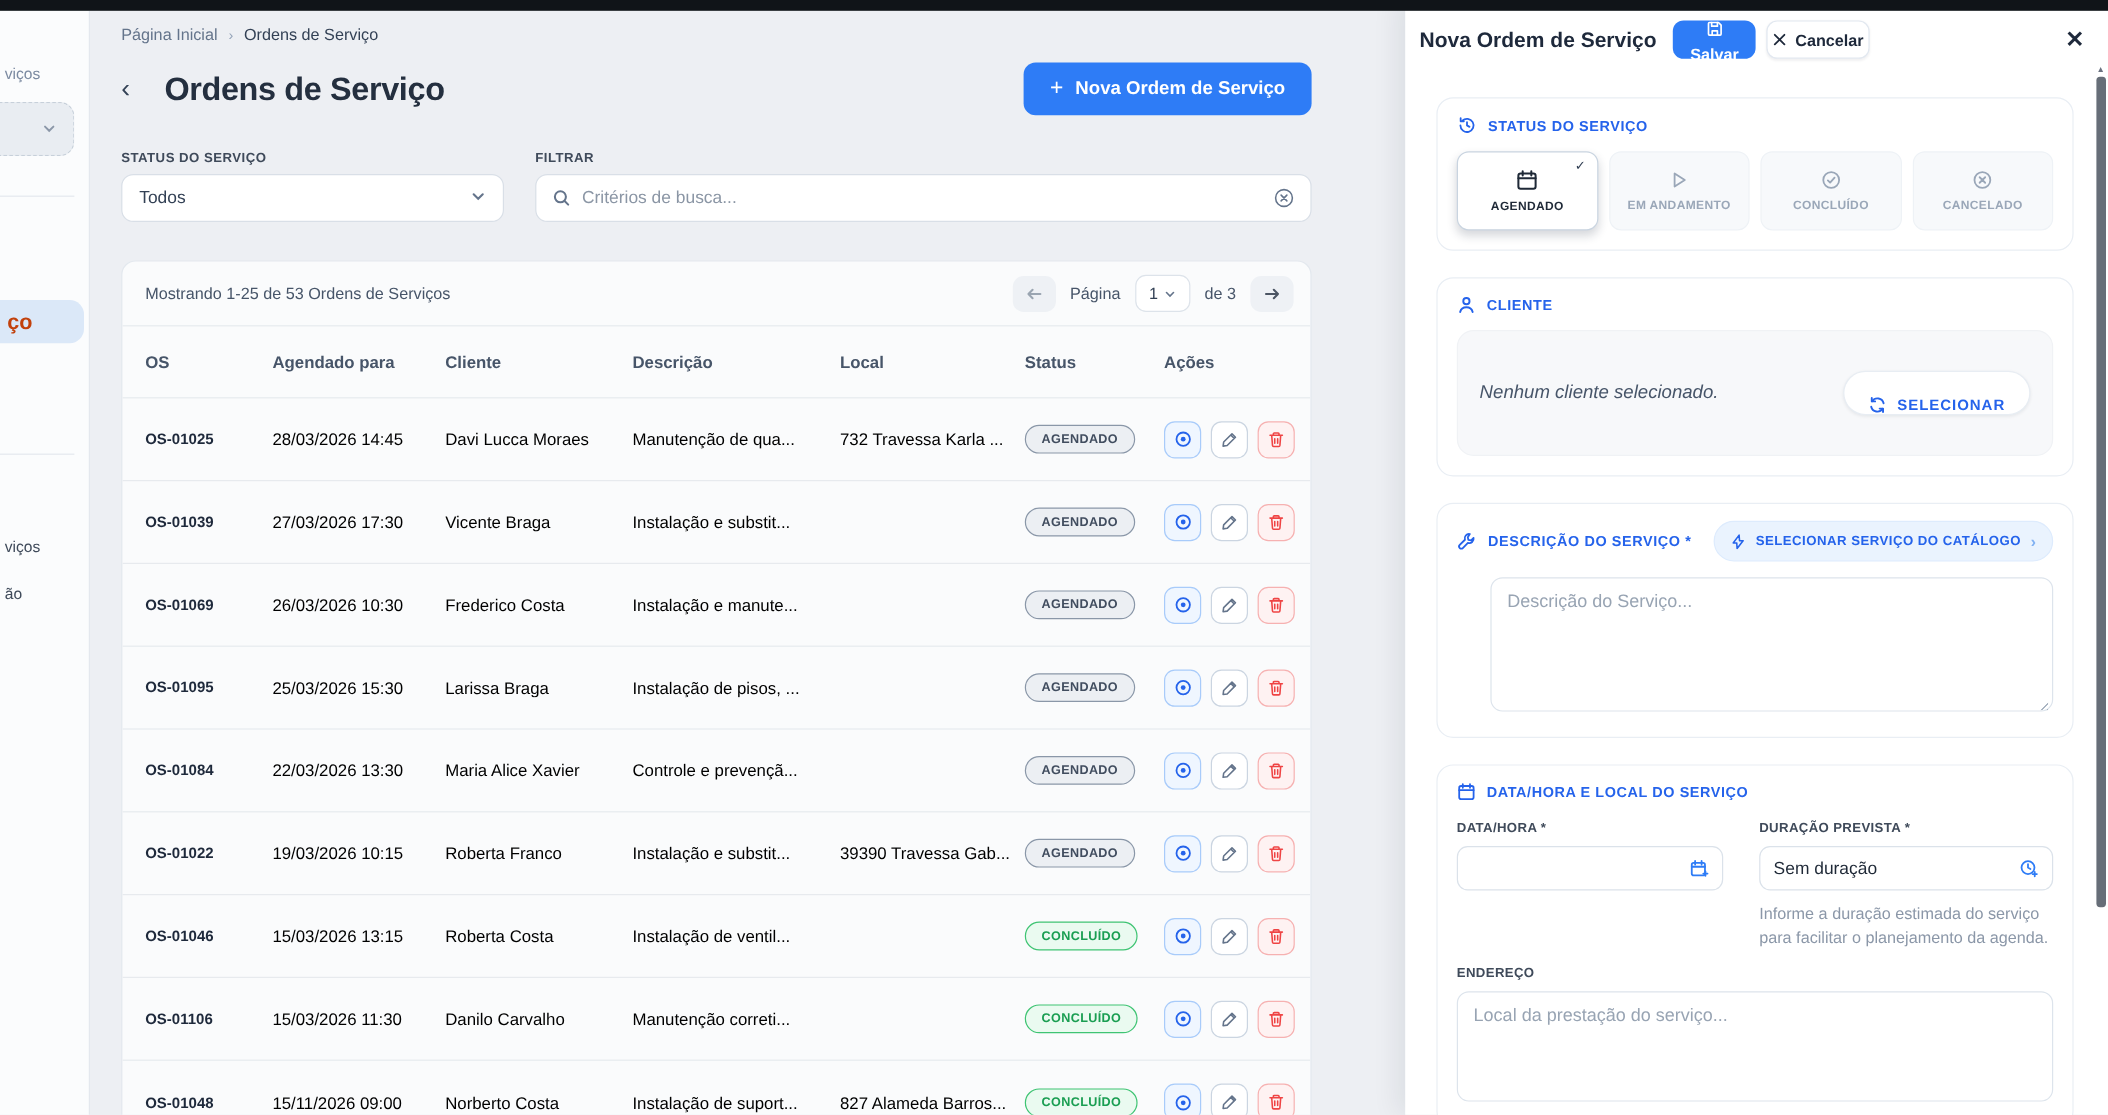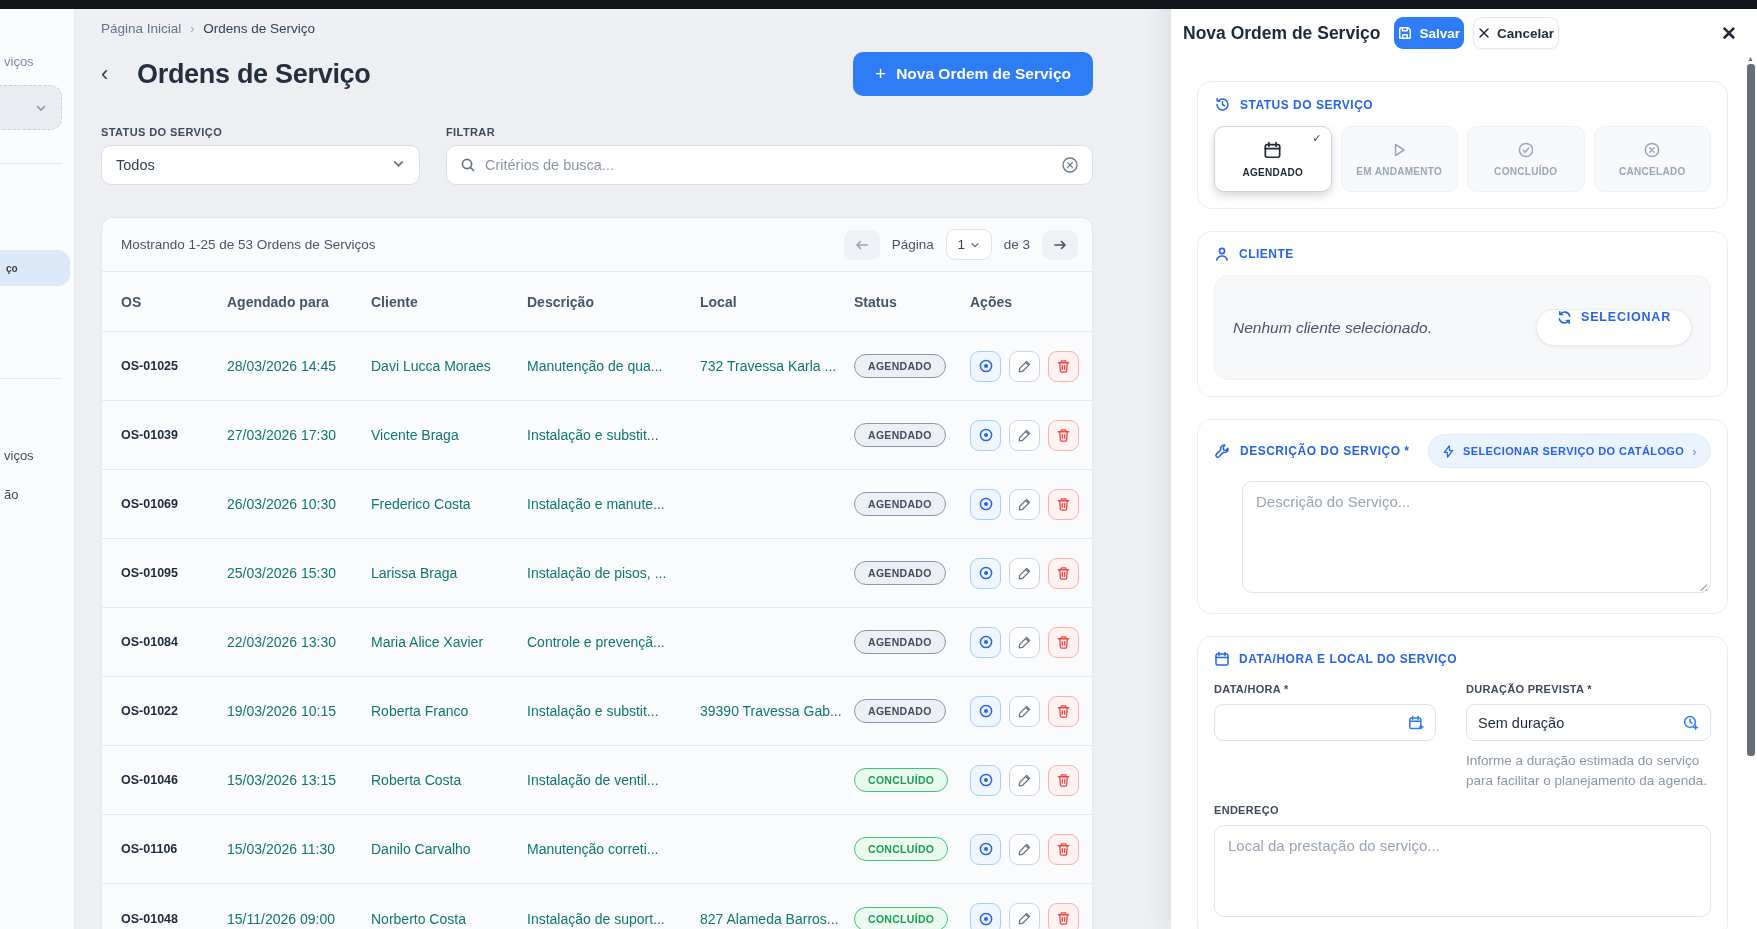--- a/index.html
+++ b/index.html
@@ -8,21 +8,21 @@
   .topbar { position:absolute; left:0; top:0; width:100%; height:9px; background:#101418; z-index:50; }
 
   
   .sidebar { position:absolute; left:0; top:9px; bottom:0; width:75px; background:#fbfcfd; border-right:1px solid #e4e8ee; z-index:2; }
   .sb-frag { position:absolute; font-size:13px; color:#7b8aa1; white-space:nowrap; }
   .sb-frag.dark { color:#3f4a5a; }
   .sb-dropdown { position:absolute; left:-18px; top:76px; width:80px; height:45px; background:#e9edf2; border:1px dashed #c7d0da; border-radius:12px; }
   .sb-dropdown .chev { position:absolute; right:14px; top:14px; color:#8b97a8; }
   .sb-divider { position:absolute; left:0; width:62px; height:1px; background:#e4e8ee; }
   .sb-active { position:absolute; left:-14px; top:241px; width:84px; height:36px; background:#dbe8f8; border-radius:12px; display:flex; align-items:center; }
-  .sb-active span { margin-left:20px; color:#404040; font-weight:700; font-size:10px; }
+  .sb-active span { margin-left:20px; color:#c2410c; font-weight:700; font-size:18px; }
 
   
   .main { position:absolute; left:75px; top:9px; bottom:0; width:1096px; background:#edeff3; padding:0 78px 0 26px; overflow:hidden; }
   .breadcrumb { margin-top:12px; font-size:13.5px; color:#64748b; display:flex; align-items:center; gap:9px; }
   .breadcrumb .sep { color:#94a3b8; font-size:12px; }
   .breadcrumb .current { color:#334155; }
 
   .title-row { margin-top:16px; height:44px; display:flex; align-items:center; }
   .back-btn { font-size:22px; color:#334155; cursor:pointer; width:26px; }
   .page-title { font-size:27px; font-weight:700; color:#242f3f; letter-spacing:-.3px; margin-left:10px; }
@@ -47,51 +47,51 @@
   .pg-btn { width:36px; height:30px; border-radius:9px; background:#eef1f5; border:none; display:flex; align-items:center; justify-content:center; cursor:pointer; }
   .pg-label, .pg-of { font-size:13.5px; color:#475569; }
   .pg-select { width:46px; height:31px; background:#fff; border:1px solid #dde3ea; border-radius:9px; display:flex; align-items:center; justify-content:center; gap:5px; font-size:13.5px; color:#334155; cursor:pointer; }
 
   .tgrid { display:grid; grid-template-columns:106px 144px 156px 173px 154px 116px 1fr; align-items:center; padding:0 14px 0 19px; }
   .thead { height:60px; border-bottom:1px solid #e7eaee; }
   .thead div { font-size:14px; font-weight:700; color:#475569; }
   .trow { height:69px; border-bottom:1px solid #e7eaee; }
   .trow:last-child { border-bottom:none; }
   .c-os { font-size:12.5px; font-weight:800; color:#1e293b; }
-  .c-txt { font-size:14px; color:#0f766e; padding-right:10px; white-space:nowrap; overflow:hidden; }
+  .c-txt { font-size:14px; color:#000000; padding-right:10px; white-space:nowrap; overflow:hidden; }
   .badge { display:inline-block; padding:5px 13px; border-radius:999px; font-size:10.5px; font-weight:800; letter-spacing:.3px; border:1px solid; }
   .actions { display:flex; gap:8px; }
   .act-btn { width:31px; height:31px; border-radius:9px; border:1px solid; display:flex; align-items:center; justify-content:center; cursor:pointer; background:#fff; }
   .act-view { border-color:#a8cbfa; background:#eff6ff; color:#2563eb; }
   .act-edit { border-color:#cbd5e1; background:#fff; color:#64748b; }
   .act-del  { border-color:#f6b1b1; background:#fef2f2; color:#ef4444; }
 
   
   .panel { position:absolute; right:0; top:0; bottom:0; width:586px; background:#fff; box-shadow:-8px 0 20px rgba(15,23,42,.07); z-index:10; }
   .panel-head { margin-top:9px; height:48px; display:flex; align-items:center; padding:0 20px 0 12px; }
   .panel-title { font-size:17.5px; font-weight:800; color:#1e293b; }
-  .save-btn { margin-left:14px; height:32px; padding:0 4px; background:#2e7cf6; border:none; border-radius:9px; color:#fff; font-size:13.5px; font-weight:700; font-family:inherit; display:flex; align-items:center; gap:7px; cursor:pointer; }
+  .save-btn { margin-left:14px; height:32px; padding:0 14px; background:#2e7cf6; border:none; border-radius:9px; color:#fff; font-size:13.5px; font-weight:700; font-family:inherit; display:flex; align-items:center; gap:7px; cursor:pointer;flex-direction:column; }
   .cancel-btn { margin-left:9px; height:32px; padding:0 4px; background:#fff; border:1px solid #e2e8f0; border-radius:9px; color:#1e293b; font-size:13.5px; font-weight:700; font-family:inherit; display:flex; align-items:center; gap:7px; cursor:pointer; box-shadow:0 1px 2px rgba(15,23,42,.06); }
   .panel-close { margin-left:auto; font-size:19px; color:#1e293b; cursor:pointer; font-weight:600; }
 
   .panel-body { padding:24px 29px 0 26px; }
   .sect { background:#fff; border:1px solid #e9eef4; border-radius:14px; padding:14px 16px 16px; margin-bottom:22px; }
   .sect-title { display:flex; align-items:center; gap:9px; color:#2563eb; font-size:12px; font-weight:800; letter-spacing:.5px; }
   .sect-title svg { flex:none; }
 
   .tiles { margin-top:13px; display:grid; grid-template-columns:repeat(4,1fr); gap:9px; }
   .tile { position:relative; height:66px; border-radius:10px; background:#f7f9fb; border:1px solid #eef2f6; display:flex; flex-direction:column; align-items:center; justify-content:center; gap:7px; cursor:pointer; color:#9aa7b8; }
   .tile .t-label { font-size:10px; font-weight:700; letter-spacing:.3px; color:#9aa7b8; }
   .tile.selected { background:#fff; border:1px solid #c9d4e0; box-shadow:0 4px 8px rgba(30,41,59,.18); color:#1f2937; }
   .tile.selected .t-label { color:#1f2937; }
   .tile .check { position:absolute; top:5px; right:9px; font-size:11px; color:#334155; }
 
   .client-box { margin-top:13px; height:105px; background:#f7f8fa; border:1px solid #f0f2f5; border-radius:14px; display:flex; align-items:center; padding:0 18px; }
   .client-empty { font-style:italic; font-size:15.5px; color:#475569; }
-  .client-select-btn { margin-left:auto; height:37px; padding:0 20px; background:#fff; border:1px solid #e8edf3; border-radius:999px; box-shadow:0 1px 3px rgba(15,23,42,.08); display:flex; align-items:flex-start; gap:9px; color:#2563eb; font-size:12.5px; font-weight:800; letter-spacing:.8px; cursor:pointer; font-family:inherit; }
+  .client-select-btn { margin-left:auto; height:37px; padding:0 20px; background:#fff; border:1px solid #e8edf3; border-radius:999px; box-shadow:0 1px 3px rgba(15,23,42,.08); display:flex; align-items:flex-end; gap:9px; color:#2563eb; font-size:12.5px; font-weight:800; letter-spacing:.8px; cursor:pointer; font-family:inherit; }
 
   .desc-head { display:flex; align-items:center; }
   .catalog-btn { margin-left:auto; height:34px; padding:0 13px; background:#eaf3fe; border:1px solid #ddebfd; border-radius:999px; display:flex; align-items:center; gap:8px; color:#2563eb; font-size:11px; font-weight:800; letter-spacing:.4px; cursor:pointer; font-family:inherit; }
   .catalog-btn .chev { color:#7fb0f2; font-size:13px; }
   textarea.ta { width:100%; border:1px solid #dde4ec; border-radius:10px; resize:none; outline:none; font-family:inherit; font-size:15px; color:#334155; padding:11px 13px; background:#fff; }
   textarea.ta::placeholder { color:#98a4b3; }
   .ta-desc { margin-top:13px; height:112px; }
   .ta-wrap { position:relative;padding-left:28px; }
   .resize-corner { position:absolute; right:4px; bottom:6px; width:10px; height:10px; background:repeating-linear-gradient(135deg,transparent 0 2px,#aab5c2 2px 3.5px); clip-path:polygon(100% 0,100% 100%,0 100%); }
 

